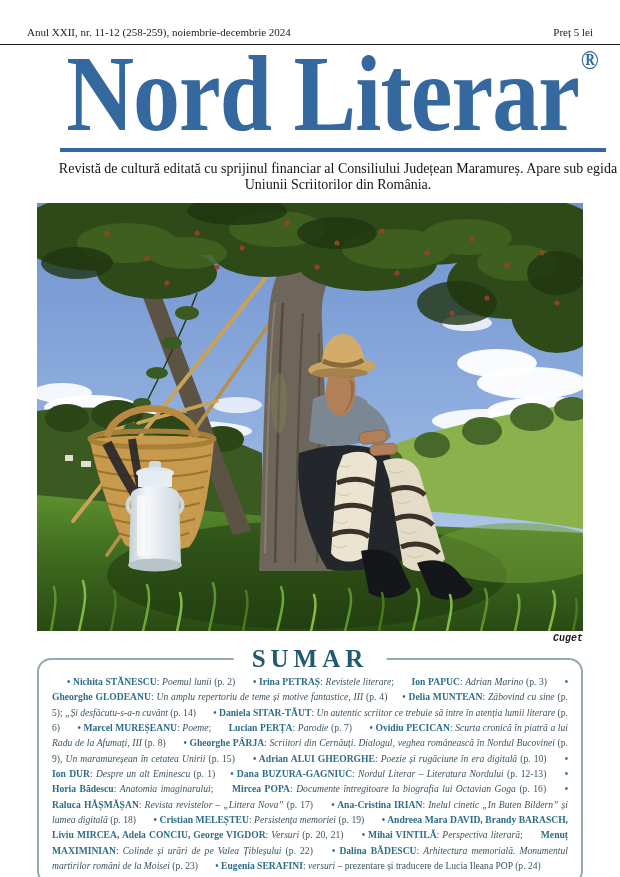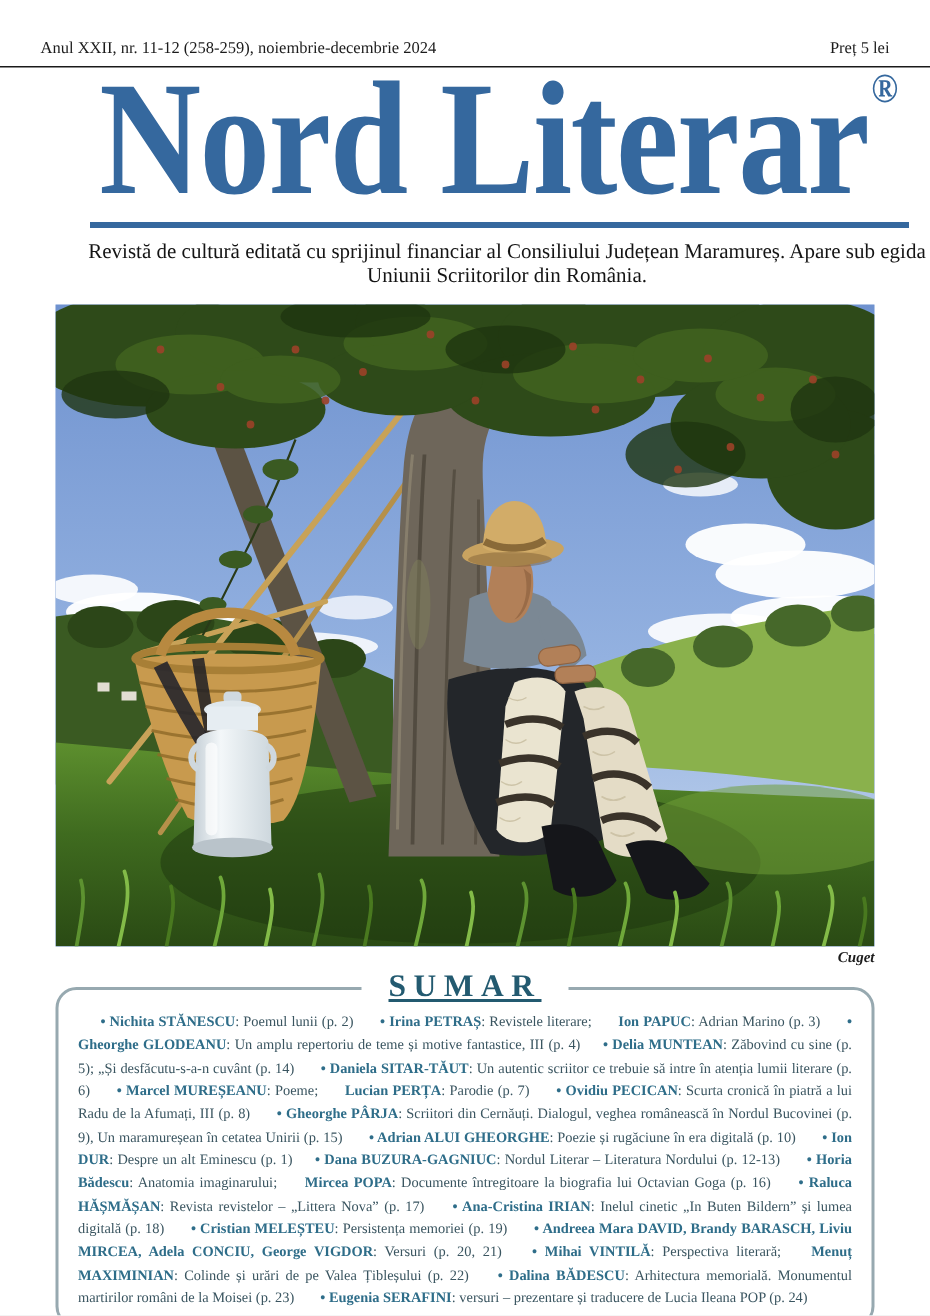--- a/index.html
+++ b/index.html
@@ -24,31 +24,31 @@
   .masthead .logo{display:inline-block;font-size:94px;font-weight:bold;line-height:1;
           color:var(--accent);letter-spacing:-1px;transform:scaleY(1.15);
           transform-origin:center 85%;white-space:nowrap;}
   .masthead .reg{display:inline-block;font-size:24px;font-weight:bold;letter-spacing:0;
           vertical-align:top;position:relative;top:6px;margin-left:2px;}
   .title-rule{width:546px;height:4px;background:var(--accent);margin:3px auto 0;}
   .tagline{width:586px;margin:9px auto 0;text-align:center;font-size:14px;color:#141414;}
 
   .photo-wrap{width:546px;height:428px;margin:10px auto 0;overflow:hidden;background:#7f9fd6;}
   .photo-caption{width:546px;margin:2px auto 0;text-align:right;
-          font-size:10px;font-weight:bold;font-style:italic;color:var(--caption);}
+          font-size:10px;font-weight:bold;font-style:italic;color:var(--caption);font-family:Liberation Mono, monospace;}
 
   .sumar-box{position:relative;width:546px;margin:14px auto 0;
           border:2px solid var(--box-border);border-radius:14px;
           padding:14px 13px 10px 13px;background:#fff;}
   .sumar-legend{position:absolute;top:-15px;left:50%;transform:translateX(-50%);
-          background:#fff;padding:0 18px;font-size:21px;font-weight:bold;
-          letter-spacing:5px;color:var(--heading);white-space:nowrap;text-decoration:underline;}
+          background:#fff;padding:0 18px;font-size:25px;font-weight:bold;
+          letter-spacing:5px;color:var(--heading);white-space:nowrap;}
   .sumar-text{font-size:9.6px;line-height:1.6;text-align:justify;color:var(--body-text);}
   .sumar-text .seg-b{font-weight:bold;color:var(--name);margin-left:15px;}
-  .sumar-text .seg-i{}
+  .sumar-text .seg-i{font-style:italic;}
   .sumar-text .seg-p{}
 </style>
 </head>
 <body>
 
 <div class="page">
 
   <div class="topbar">
     <span>Anul XXII, nr. 11-12 (258-259), noiembrie-decembrie 2024</span>
     <span>Preț 5 lei</span>

